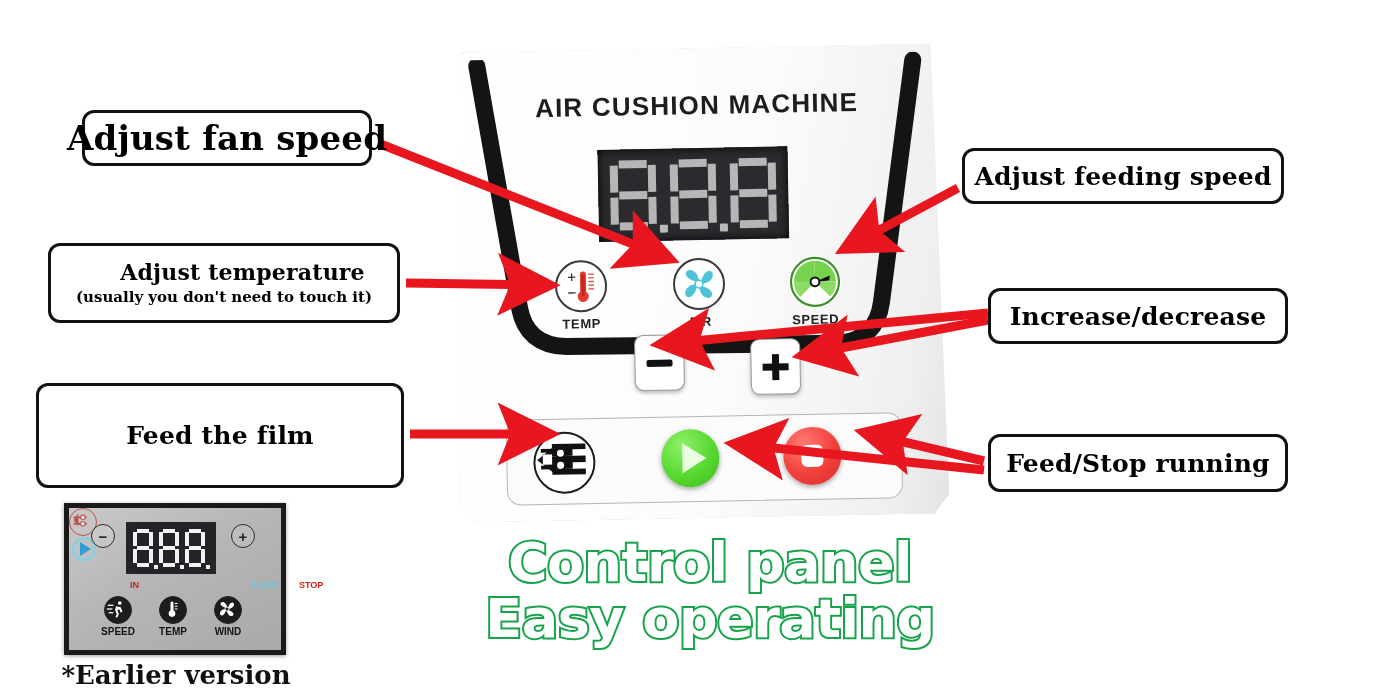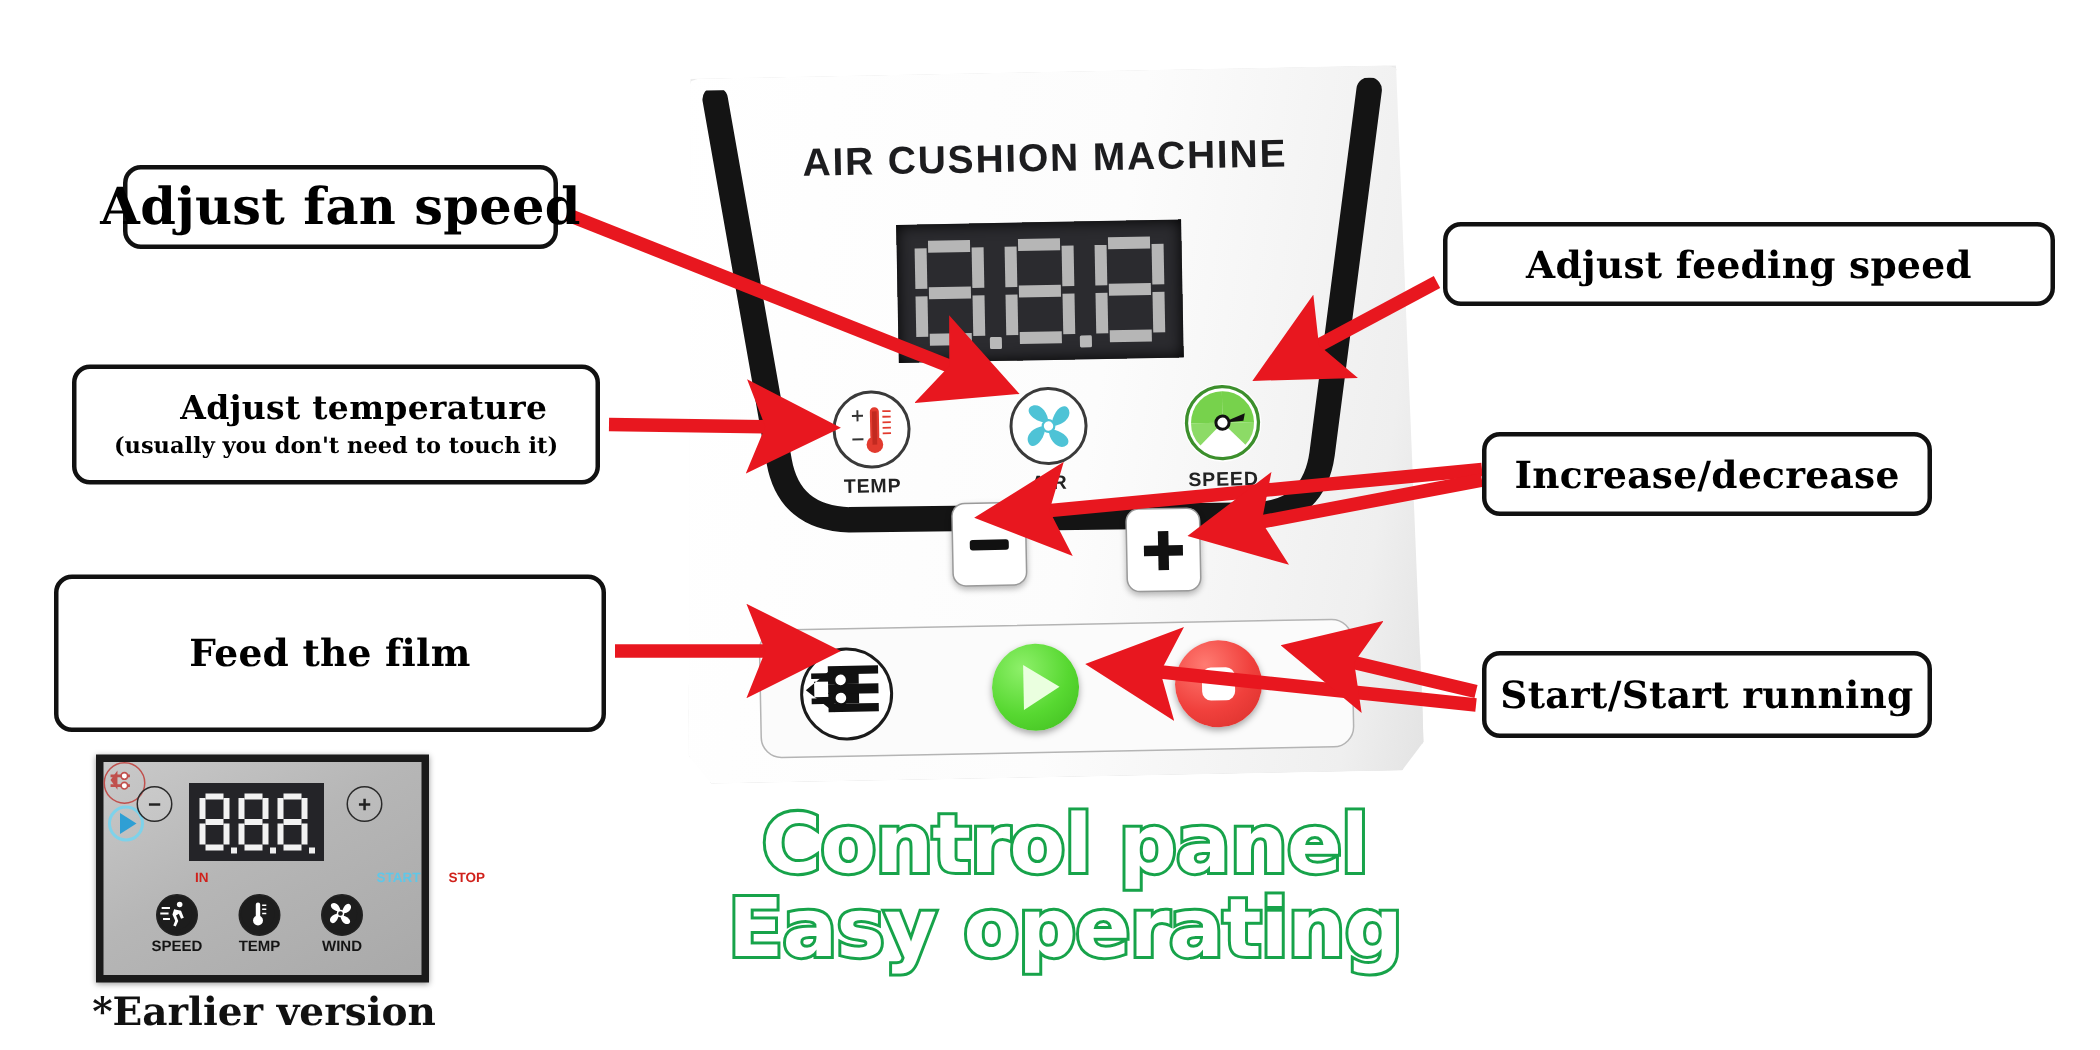--- a/index.html
+++ b/index.html
@@ -15,21 +15,21 @@
   .callout .l2{font-weight:bold;white-space:nowrap;}
 
   #co-fan   {left:82px;  top:110px; width:290px; height:56px;}
   #co-fan .l1{font-size:34px;}
   #co-temp  {left:48px;  top:243px; width:352px; height:80px;}
   #co-temp .l1{font-size:22px;line-height:28px;margin-left:37px;}
   #co-temp .l2{font-size:15px;line-height:22px;}
   #co-feed  {left:36px;  top:383px; width:368px; height:105px;}
   #co-feed .l1{font-size:25px;line-height:34px;}
   #co-feed .l2{font-size:25px;line-height:34px;}
-  #co-speed {left:962px; top:148px; width:408px; height:56px;}
+  #co-speed {left:962px; top:148px; width:322px; height:56px;}
   #co-speed .l1{font-size:25px;}
   #co-incdec{left:988px; top:288px; width:300px; height:56px;}
   #co-incdec .l1{font-size:25px;}
   #co-start {left:988px; top:434px; width:300px; height:58px;}
   #co-start .l1{font-size:25px;}
 
   
   #arrows{position:absolute;left:0;top:0;width:1400px;height:700px;z-index:35;}
 
   
@@ -307,21 +307,21 @@
 
   <div class="callout" id="co-speed">
     <div class="l1">Adjust feeding speed</div>
   </div>
 
   <div class="callout" id="co-incdec">
     <div class="l1">Increase/decrease</div>
   </div>
 
   <div class="callout" id="co-start">
-    <div class="l1">Start/Start running</div>
+    <div class="l1">Feed/Stop running</div>
   </div>
 
   <div class="inset">
     <div class="inset-face">
 
       <div class="iv-rnd" id="iv-minus">
         <span>−</span>
       </div>
       <div class="iv-rnd" id="iv-plus">
         <span>+</span>

